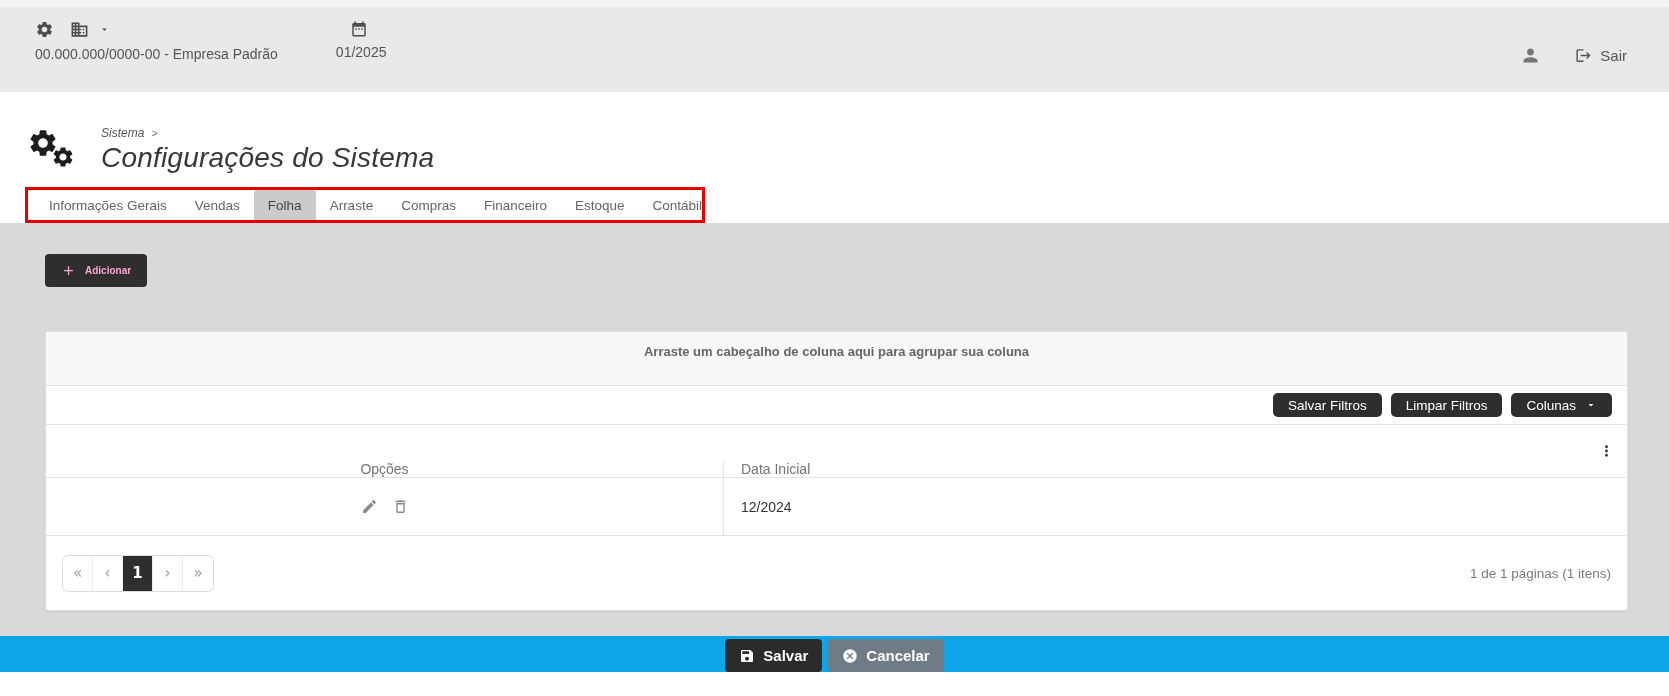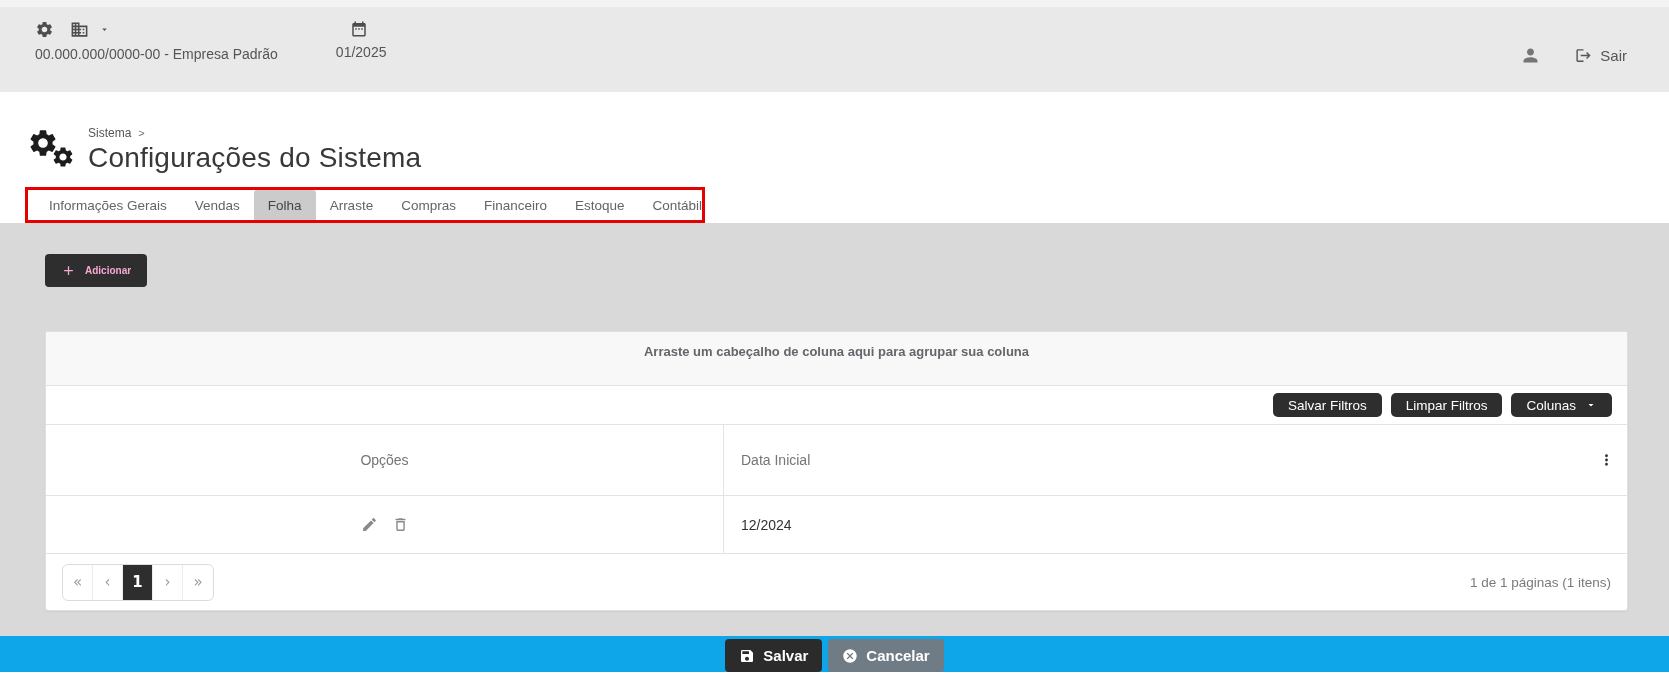--- a/index.html
+++ b/index.html
@@ -18,21 +18,21 @@
   .period-block svg { margin-left:14px; color:#4d4d4d; }
   .period-label { font-size:14px; color:#555; }
   .topbar-right { display:flex; align-items:center; gap:34px; margin-top:14px; color:#666; }
   .logout { display:flex; align-items:center; gap:8px; font-size:15px; color:#555; cursor:pointer; }
 
   
   .title-section { padding:34px 0 0 25px; display:flex; }
   .gears-icon { position:relative; width:56px; height:48px; color:#1d1d1d; flex:0 0 56px; }
   .gear-big { position:absolute; left:2px; top:1px; }
   .gear-small { position:absolute; left:26px; top:19px; }
-  .title-block { margin-left:7px; }
+  .title-block { margin-left:20px;font-style:italic; }
   .breadcrumb { font-size:12px; color:#555; display:flex; align-items:center; gap:7px; }
   .breadcrumb .bc-sep { color:#777; font-size:11px; }
   .page-title { font-size:28px; color:#383838; margin-top:2px; letter-spacing:.2px; }
 
   
   .tabs-box { margin:13px 0 0 25px; width:680px; height:36px; border:3px solid #e60000;
     display:flex; align-items:stretch; padding-left:7px; background:#fff; }
   .tab { padding:0 14px; display:flex; align-items:center; font-size:13.5px;
     color:#646464; cursor:pointer; white-space:nowrap; }
   .tab.active { background:#cbcbcb; border-radius:3px 3px 0 0; color:#454545; }
@@ -46,22 +46,22 @@
   
   .card { margin-top:44px; background:#fff; border:1px solid #e0e0e0; border-radius:3px;
     height:280px; display:flex; flex-direction:column; box-shadow:0 1px 2px rgba(0,0,0,.06); }
   .group-row { height:54px; background:#f8f8f9; border-bottom:1px solid #e3e3e6;
     text-align:center; padding-top:12px; font-weight:bold; font-size:13px; color:#63666a; }
   .toolbar-row { height:38px; display:flex; justify-content:flex-end; align-items:center;
     gap:9px; padding-right:15px; }
   .tb-btn { height:24px; background:#2e2e2e; color:#fff; border:none; border-radius:5px;
     padding:0 15px; font-size:13.5px; display:inline-flex; align-items:center; gap:9px;
     cursor:pointer; font-family:inherit; }
-  .header-row { height:72px; border-top:1px solid #e3e3e6; border-bottom:1px solid #e3e3e6;
-    display:flex; position:relative; color:#757575; font-size:14px; }
+  .header-row { height:54px; border-top:1px solid #e3e3e6; border-bottom:1px solid #e3e3e6;
+    display:flex; position:relative; color:#757575; font-size:14px;align-items:flex-end; }
   .col-options-h { width:678px; border-right:1px solid #e3e3e6; display:flex;
     align-items:center; justify-content:center; }
   .col-date-h { flex:1; display:flex; align-items:center; padding-left:17px; }
   .dots-menu { position:absolute; right:12px; top:50%; transform:translateY(-50%);
     color:#333; cursor:pointer; display:flex; }
   .data-row { height:58px; border-bottom:1px solid #e3e3e6; display:flex;
     font-size:14px; color:#333; }
   .col-options-c { width:678px; border-right:1px solid #e3e3e6; display:flex;
     align-items:center; justify-content:center; gap:14px; }
   .row-icon { color:#8a8a8a; cursor:pointer; display:flex; }

